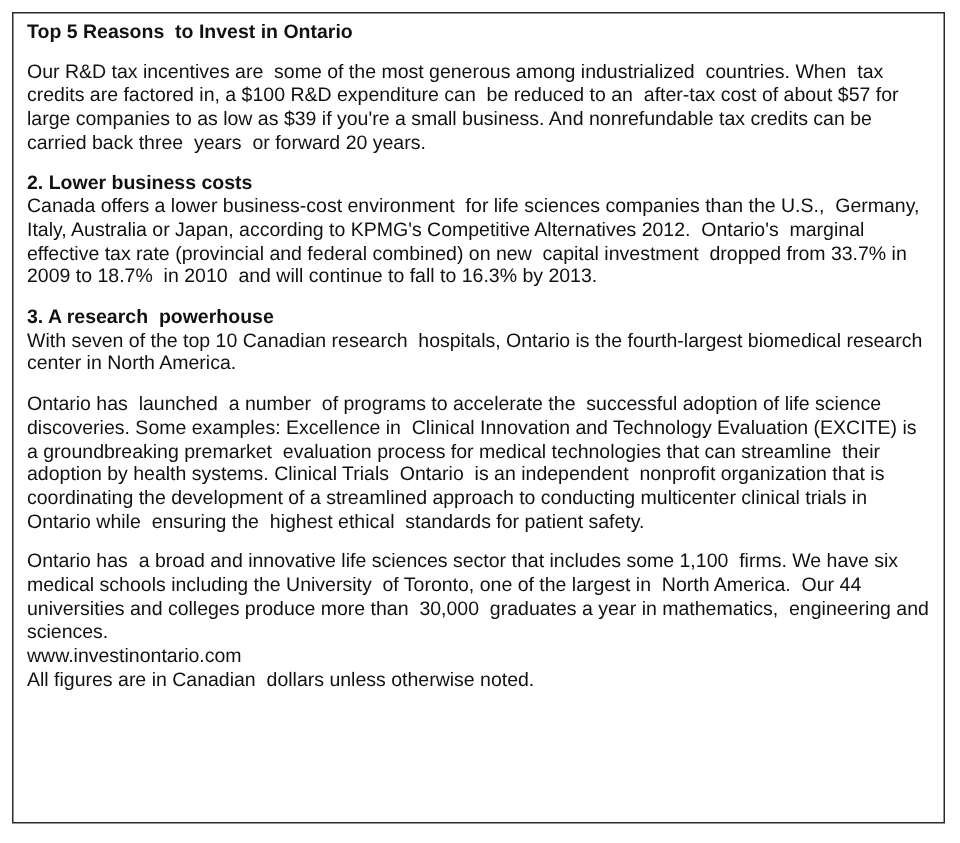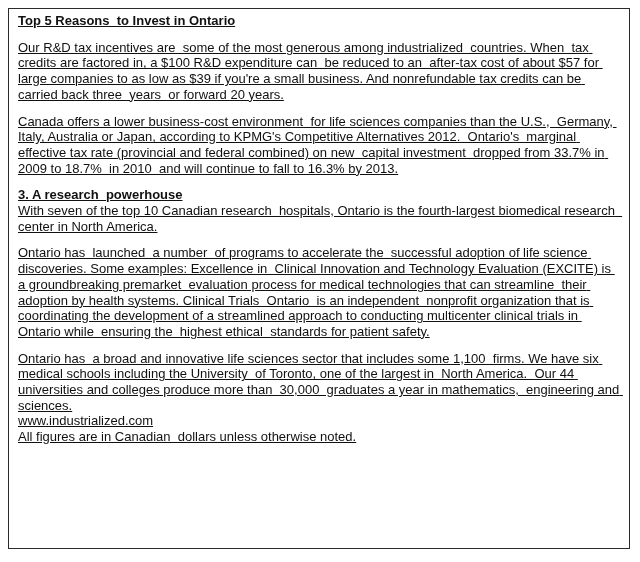--- a/index.html
+++ b/index.html
@@ -17,21 +17,20 @@
     height: 541px;
     box-sizing: border-box;
     border: 1.5px solid #2b2b2b;
     background: #ffffff;
     padding: 4px 8px 8px 9px;
     overflow: hidden;
     font-family: "Liberation Sans", sans-serif;
     font-size: 13px;
     line-height: 15.7px;
     color: #111111;
-    text-decoration: underline;
   }
   .page h1, .page h2, .page p {
     margin: 0;
     font-size: 13px;
     white-space: pre-wrap;
   }
   .page h1, .page h2 {
     font-weight: bold;
   }
   .page p {
@@ -45,32 +44,33 @@
 <body>
 
 <div class="page">
   <h1>Top 5 Reasons  to Invest in Ontario</h1>
 
   <section>
     <p>Our R&amp;D tax incentives are  some of the most generous among industrialized  countries. When  tax credits are factored in, a $100 R&amp;D expenditure can  be reduced to an  after-tax cost of about $57 for large companies to as low as $39 if you're a small business. And nonrefundable tax credits can be carried back three  years  or forward 20 years.</p>
   </section>
 
   <section>
+    <h2>2. Lower business costs</h2>
     <p>Canada offers a lower business-cost environment  for life sciences companies than the U.S.,  Germany, Italy, Australia or Japan, according to KPMG's Competitive Alternatives 2012.  Ontario's  marginal effective tax rate (provincial and federal combined) on new  capital investment  dropped from 33.7% in 2009 to 18.7%  in 2010  and will continue to fall to 16.3% by 2013.</p>
   </section>
 
   <section>
     <h2>3. A research  powerhouse</h2>
     <p>With seven of the top 10 Canadian research  hospitals, Ontario is the fourth-largest biomedical research  center in North America.</p>
   </section>
 
   <section>
     <p>Ontario has  launched  a number  of programs to accelerate the  successful adoption of life science discoveries. Some examples: Excellence in  Clinical Innovation and Technology Evaluation (EXCITE) is a groundbreaking premarket  evaluation process for medical technologies that can streamline  their adoption by health systems. Clinical Trials  Ontario  is an independent  nonprofit organization that is coordinating the development of a streamlined approach to conducting multicenter clinical trials in Ontario while  ensuring the  highest ethical  standards for patient safety.</p>
   </section>
 
   <section>
     <p>Ontario has  a broad and innovative life sciences sector that includes some 1,100  firms. We have six medical schools including the University  of Toronto, one of the largest in  North America.  Our 44 universities and colleges produce more than  30,000  graduates a year in mathematics,  engineering and sciences.</p>
   </section>
 
-  <p class="site">www.industrialized.com</p>
+  <p class="site">www.investinontario.com</p>
 
   <p class="note">All figures are in Canadian  dollars unless otherwise noted.</p>
 </div>
 
 </body></html>

